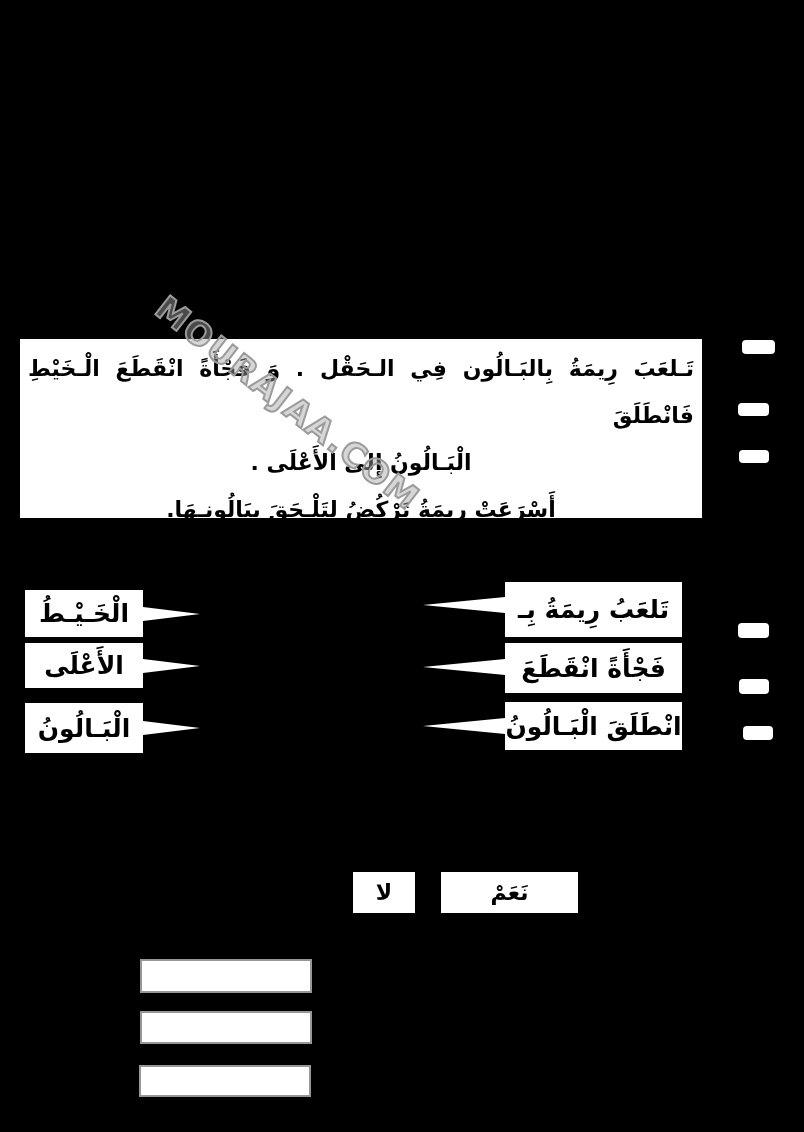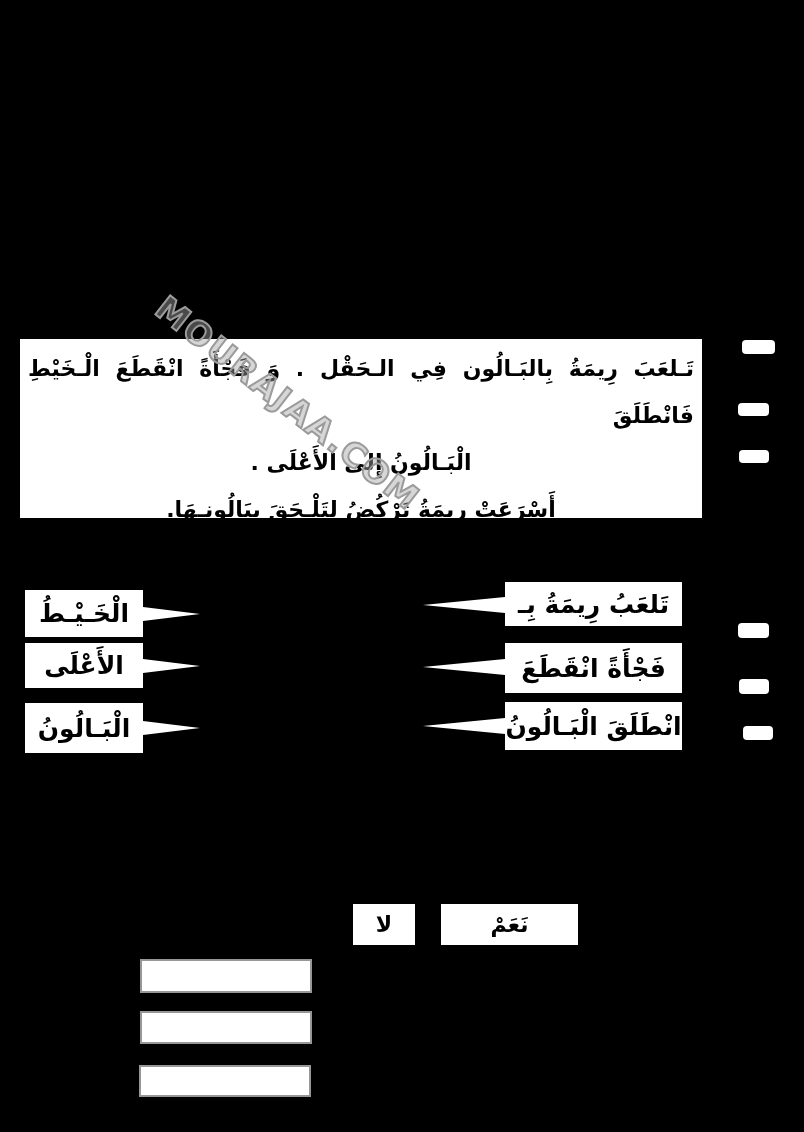--- a/index.html
+++ b/index.html
@@ -41,21 +41,21 @@
   }
   .arrow-left {
     position:absolute; width:0; height:0;
     border-top:8px solid transparent; border-bottom:8px solid transparent;
     border-right:82px solid #fff;
   }
   
   .ynbox {
     position:absolute; top:872px; height:41px; background:#fff; color:#000;
     direction:rtl; font-weight:bold; font-size:22px;
-    display:flex; align-items:center; justify-content:center;margin-top:32px;
+    display:flex; align-items:center; justify-content:center;
   }
   
   .blank {
     position:absolute; width:172px; background:#fff;
     border:2px solid #979797;
   }
 </style>
 </head>
 <body>
 
@@ -80,21 +80,21 @@
     <span>الأَعْلَى</span>
   </div>
   <div class="mbox" style="left:25px; top:703px; width:118px; height:50px;text-align:right;">
     <span>الْبَـالُونُ</span>
   </div>
 
   <div class="arrow-right" style="left:143px; top:607px;"></div>
   <div class="arrow-right" style="left:143px; top:659px;"></div>
   <div class="arrow-right" style="left:143px; top:721px;"></div>
 
-  <div class="mbox" style="left:505px; top:582px; width:177px; height:44px;">
+  <div class="mbox" style="left:505px; top:582px; width:177px; height:55px;">
     <span>تَلعَبُ رِيمَةُ بِـ</span>
   </div>
   <div class="mbox" style="left:505px; top:702px; width:177px; height:48px;">
     <span>انْطَلَقَ الْبَـالُونُ</span>
   </div>
   <div class="mbox" style="left:505px; top:643px; width:177px; height:50px;">
     <span>فَجْأَةً انْقَطَعَ</span>
   </div>
 
   <div class="arrow-left" style="left:423px; top:597px;"></div>

